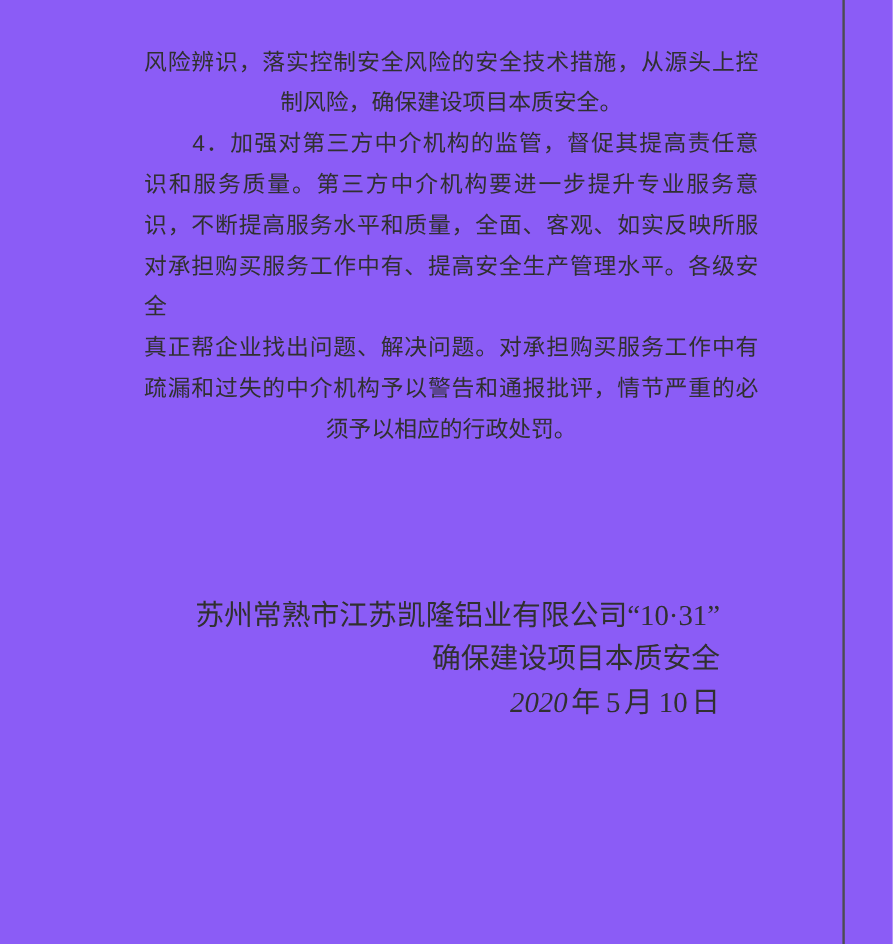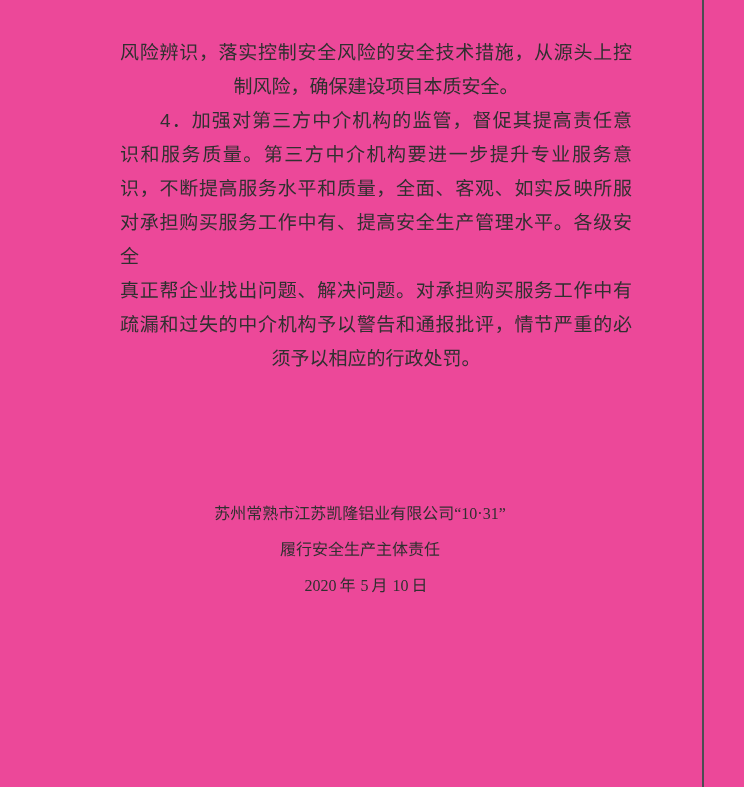--- a/index.html
+++ b/index.html
@@ -42,42 +42,43 @@
   .body-text .line.j {
     text-align: justify;
     text-align-last: justify;
   }
   
   .signature {
     position: absolute;
     top: 496px;
     right: 144px;
     left: 120px;
-    text-align: center;
-    font-size: 16px;
+    text-align: right;
+    font-size: 24px;
     line-height: 36px;
   }
   .latin-serif {
     font-family: "Liberation Serif", serif;
   }
   .date-num {
     font-family: "Liberation Serif", serif;
     margin: 0 3px;
   }
   .date-num.first {
     margin-left: 12px;
+    font-style: italic;
   }
   .unit {
     margin-right: 2px;
   }
 </style>
 </head>
 <body>
 
-<div class="page" style="color: rgb(48, 48, 48); background: #ec4899;">
+<div class="page" style="color: rgb(48, 48, 48); background: #8b5cf6;">
 
   <div class="edge-rule" style="background: rgb(76, 76, 82);"></div>
 
   <div class="body-text">
 
   <div class="line j">风险辨识，落实控制安全风险的安全技术措施，从源头上控</div>
       <div class="line">制风险，确保建设项目本质安全。</div>
       <div class="line j">　　4．加强对第三方中介机构的监管，督促其提高责任意</div>
       <div class="line j">识和服务质量。第三方中介机构要进一步提升专业服务意</div>
       <div class="line j">识，不断提高服务水平和质量，全面、客观、如实反映所服</div>
@@ -85,20 +86,20 @@
       <div class="line j">真正帮企业找出问题、解决问题。对承担购买服务工作中有</div>
       <div class="line j">疏漏和过失的中介机构予以警告和通报批评，情节严重的必</div>
       <div class="line">须予以相应的行政处罚。</div>
     </div>
 
   <div class="signature">
     <div>
       <span>苏州常熟市江苏凯隆铝业有限公司</span><span class="latin-serif">“10·31”</span>
     </div>
     <div>
-      <span>履行安全生产主体责任</span>
+      <span>确保建设项目本质安全</span>
     </div>
     <div>
       <span class="date-num first">2020</span><span class="unit">年</span><span class="date-num">5</span><span class="unit">月</span><span class="date-num">10</span><span>日</span>
     </div>
   </div>
 
 </div>
 
 </body></html>

